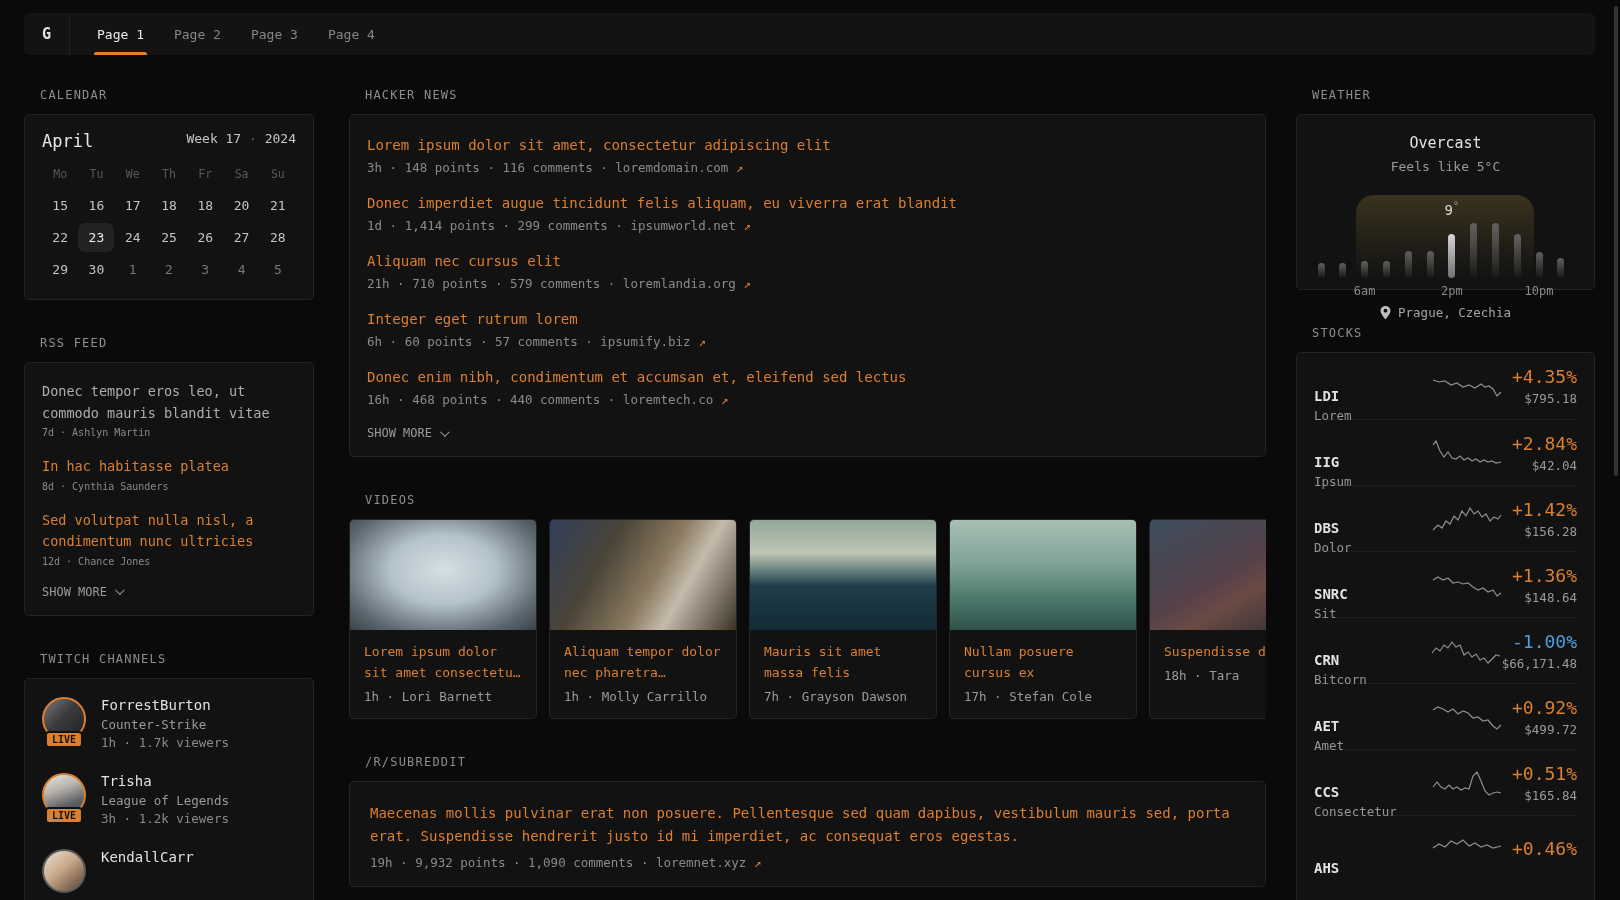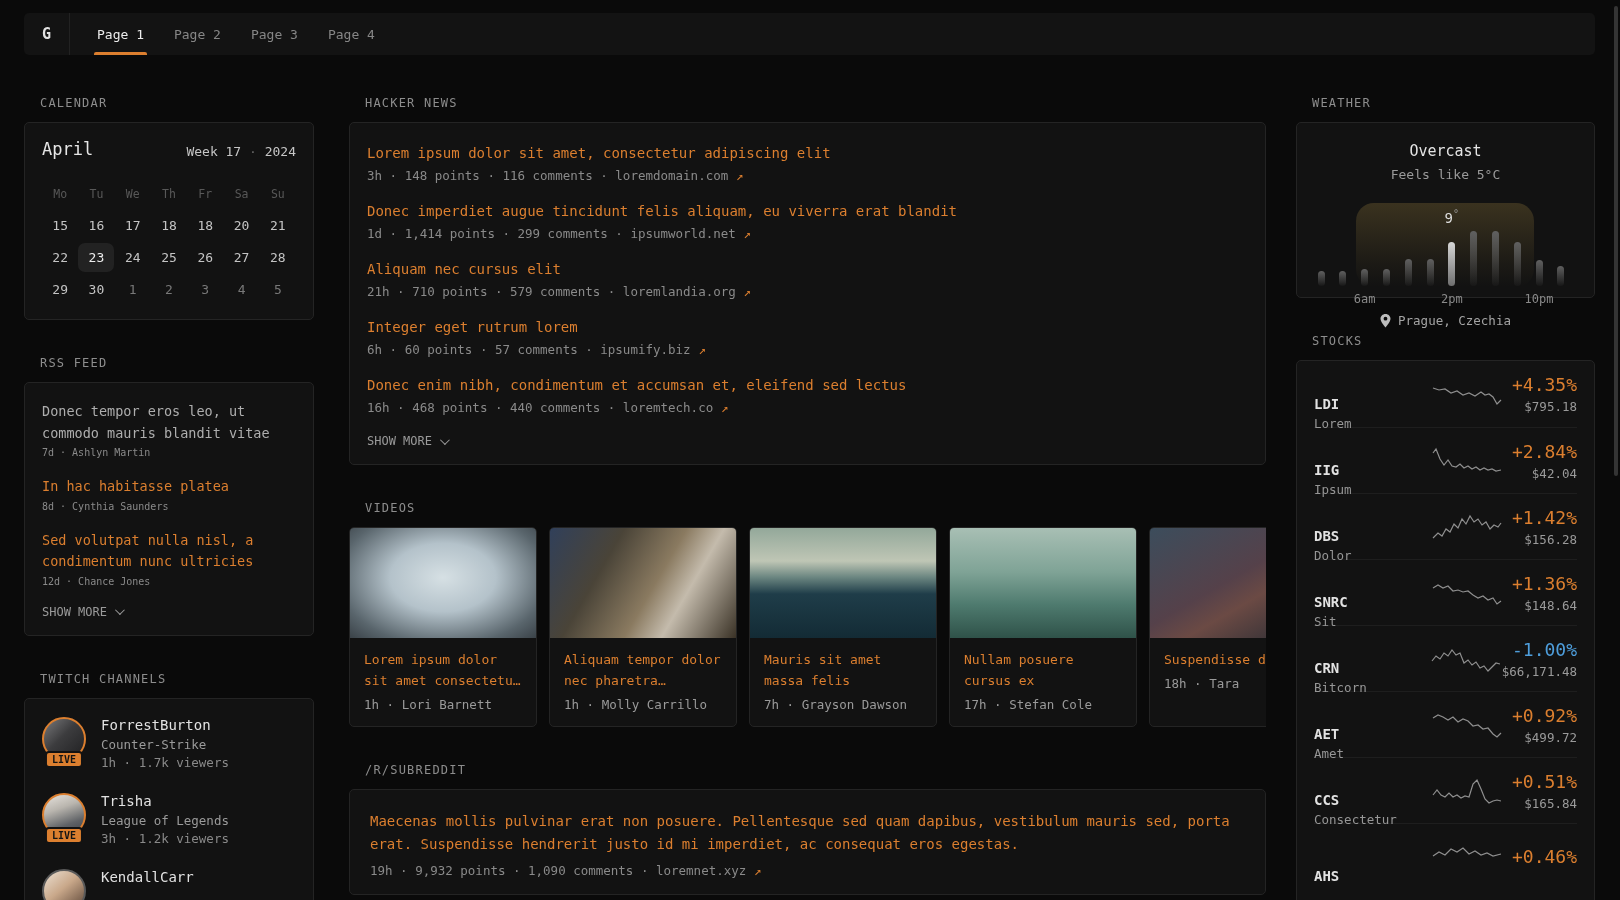--- a/index.html
+++ b/index.html
@@ -20,30 +20,30 @@
     color:#868686;padding:0 3px;cursor:pointer;}
   .tab.active{color:#ececec;}
   .tab.active::after{content:"";position:absolute;left:0;right:0;bottom:0;height:3px;
     border-radius:2px 2px 0 0;background:var(--accent);}
   
   .cols{display:flex;align-items:flex-start;margin-top:33px;}
   .col-left{width:290px;}
   .col-mid{width:917px;margin-left:35px;}
   .col-right{width:299px;margin-left:30px;}
   .widget + .widget{margin-top:36px;}
-  .wtitle{font-size:12px;letter-spacing:.1em;color:#8d8d8d;margin:8px 0 12px 16px;}
+  .wtitle{font-size:12px;letter-spacing:.1em;color:#8d8d8d;margin:0 0 12px 16px;}
   .card{background:var(--card);border:1px solid var(--border);border-radius:5px;}
   
   .cal{padding:16px 17px 14px;}
-  .cal-head{display:flex;justify-content:space-between;align-items:flex-end;}
+  .cal-head{display:flex;justify-content:space-between;align-items:flex-start;}
   .cal-month{font-size:17px;color:#e6e6e6;}
   .cal-week{font-size:13px;color:#c6c6c6;}
   .cal-week .sep{color:#666;}
   .cal-days,.cal-row{display:grid;grid-template-columns:repeat(7,1fr);}
-  .cal-days{margin-top:28px;}
+  .cal-days{margin-top:16px;}
   .cal-days span{font-size:11.5px;color:var(--dim);text-align:center;}
   .cal-grid{margin-top:8px;}
   .cal-cell{height:32px;display:flex;align-items:center;justify-content:center;
     font-size:13px;color:#c4c4c4;}
   .cal-cell.muted{color:#787878;}
   .cal-cell .pill{display:flex;align-items:center;justify-content:center;
     width:36px;height:29px;}
   .cal-cell.selected .pill{background:#222222;border-radius:7px;color:#ececec;}
   
   .listcard{padding:18px 17px 16px;}

